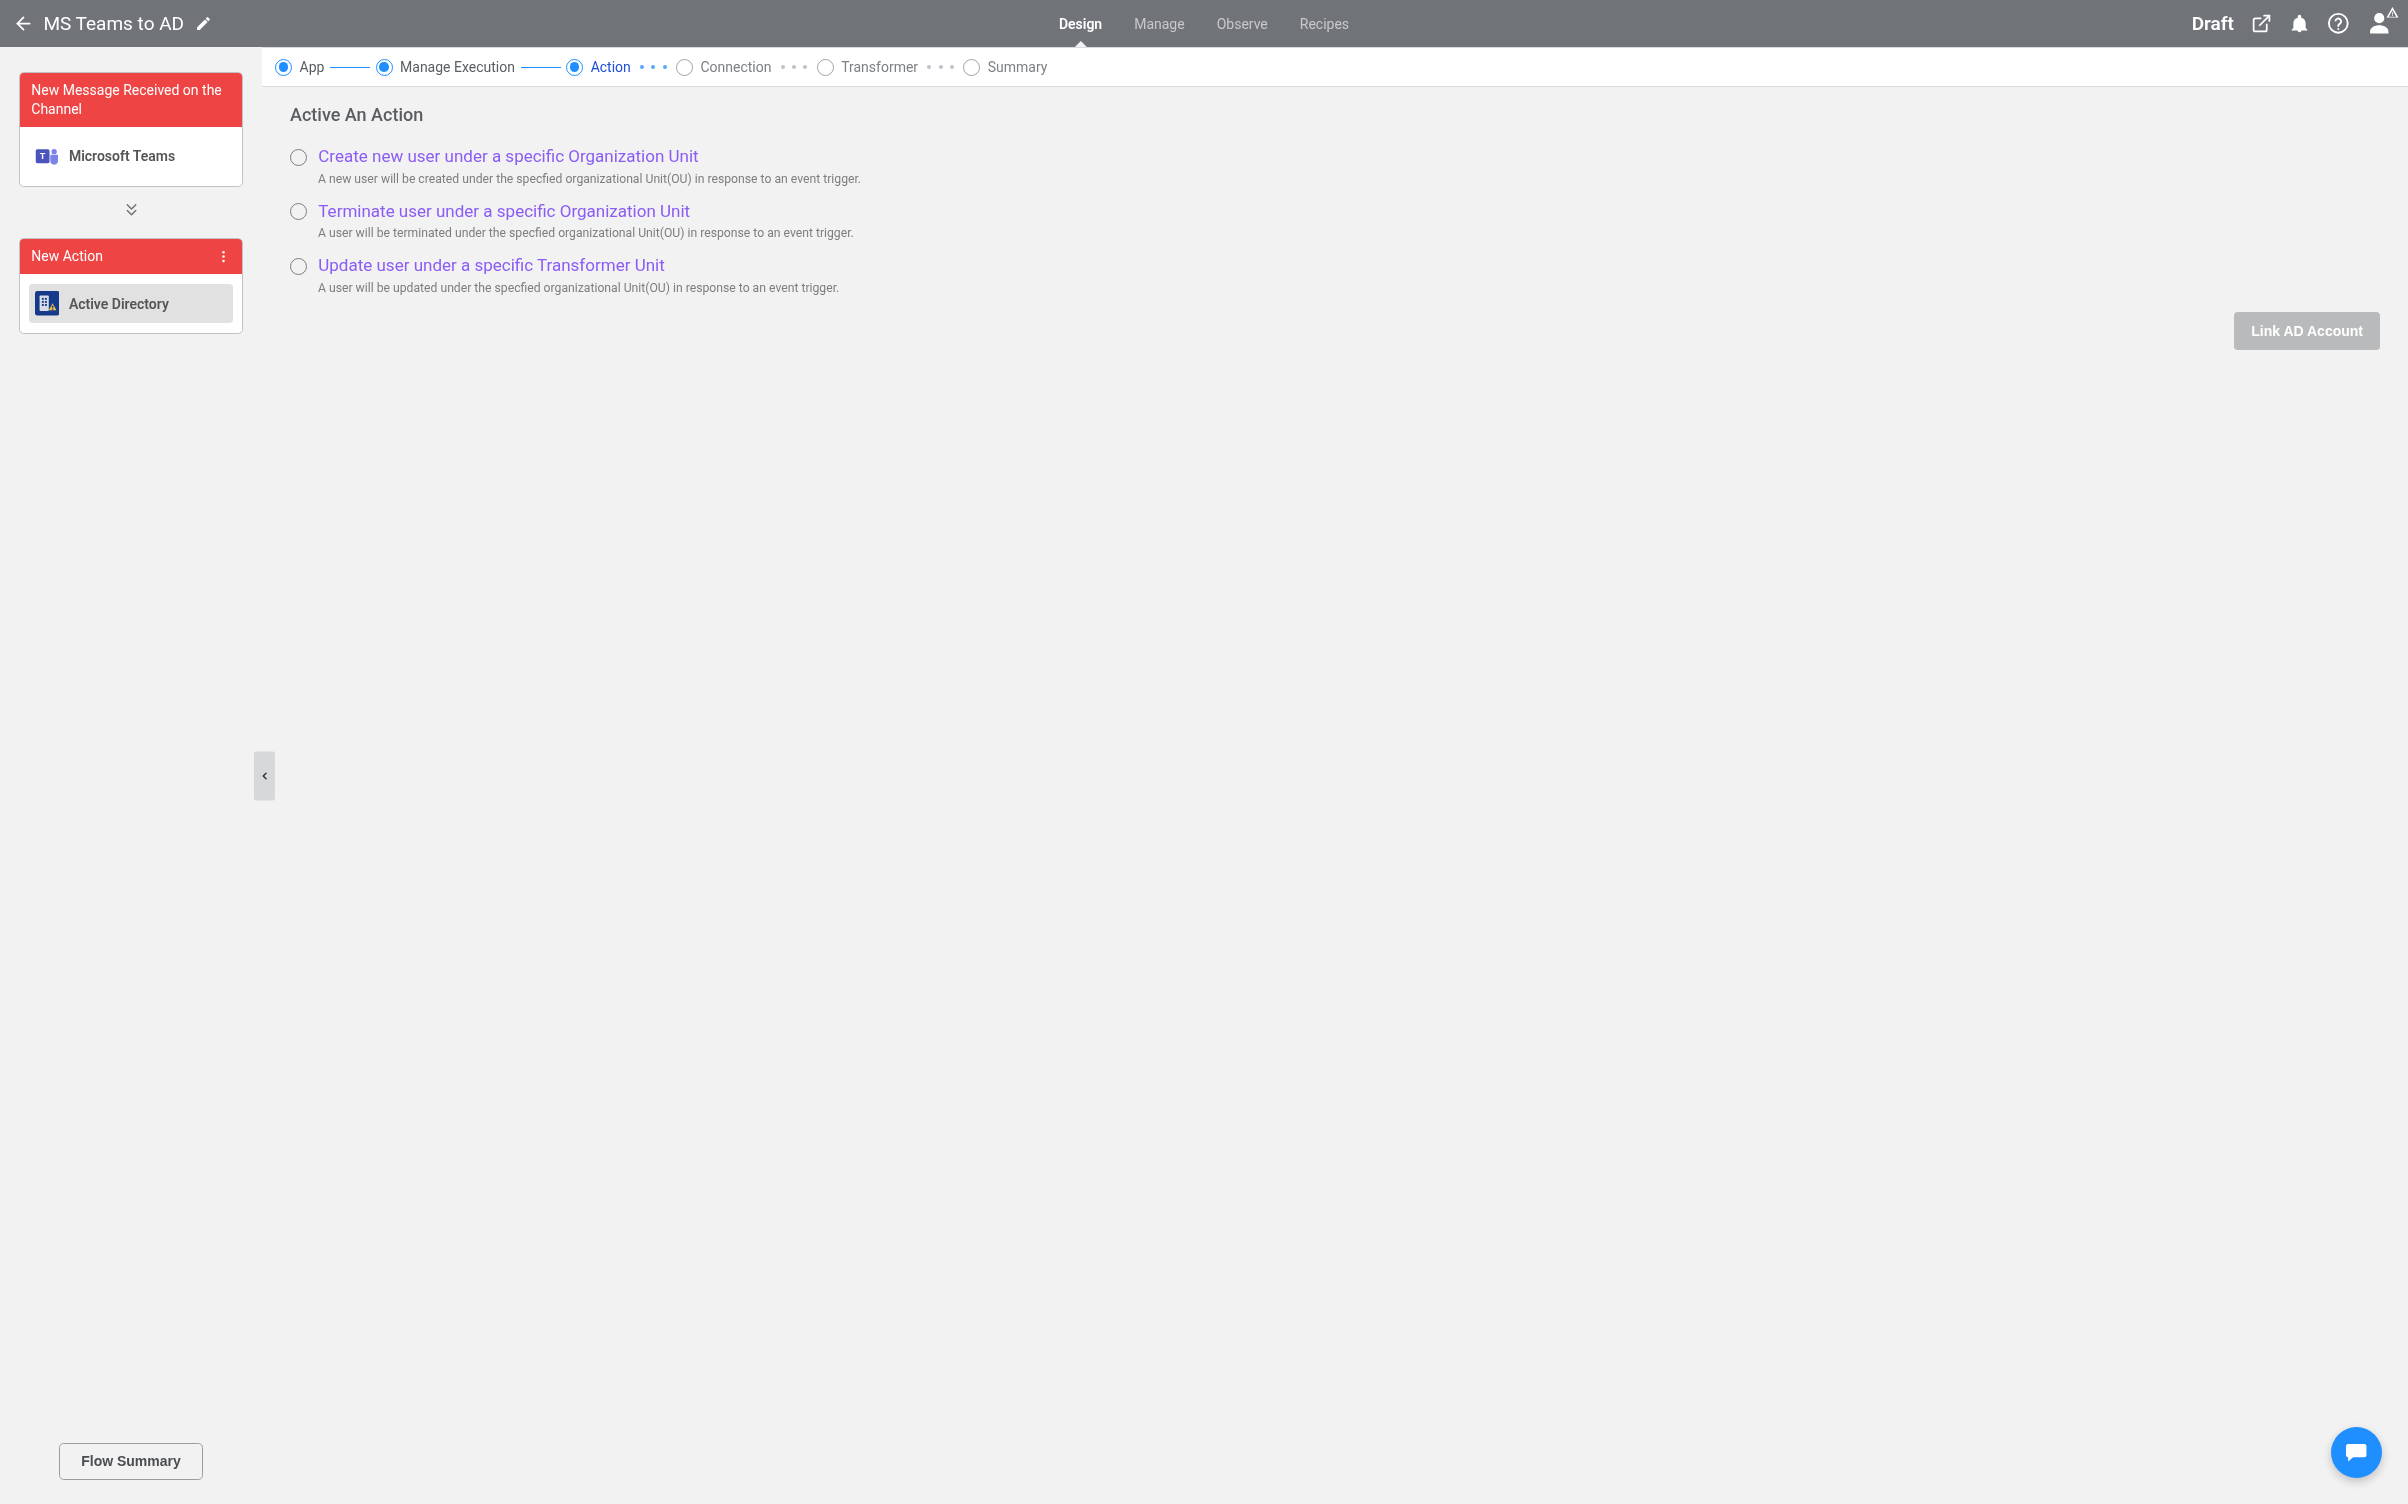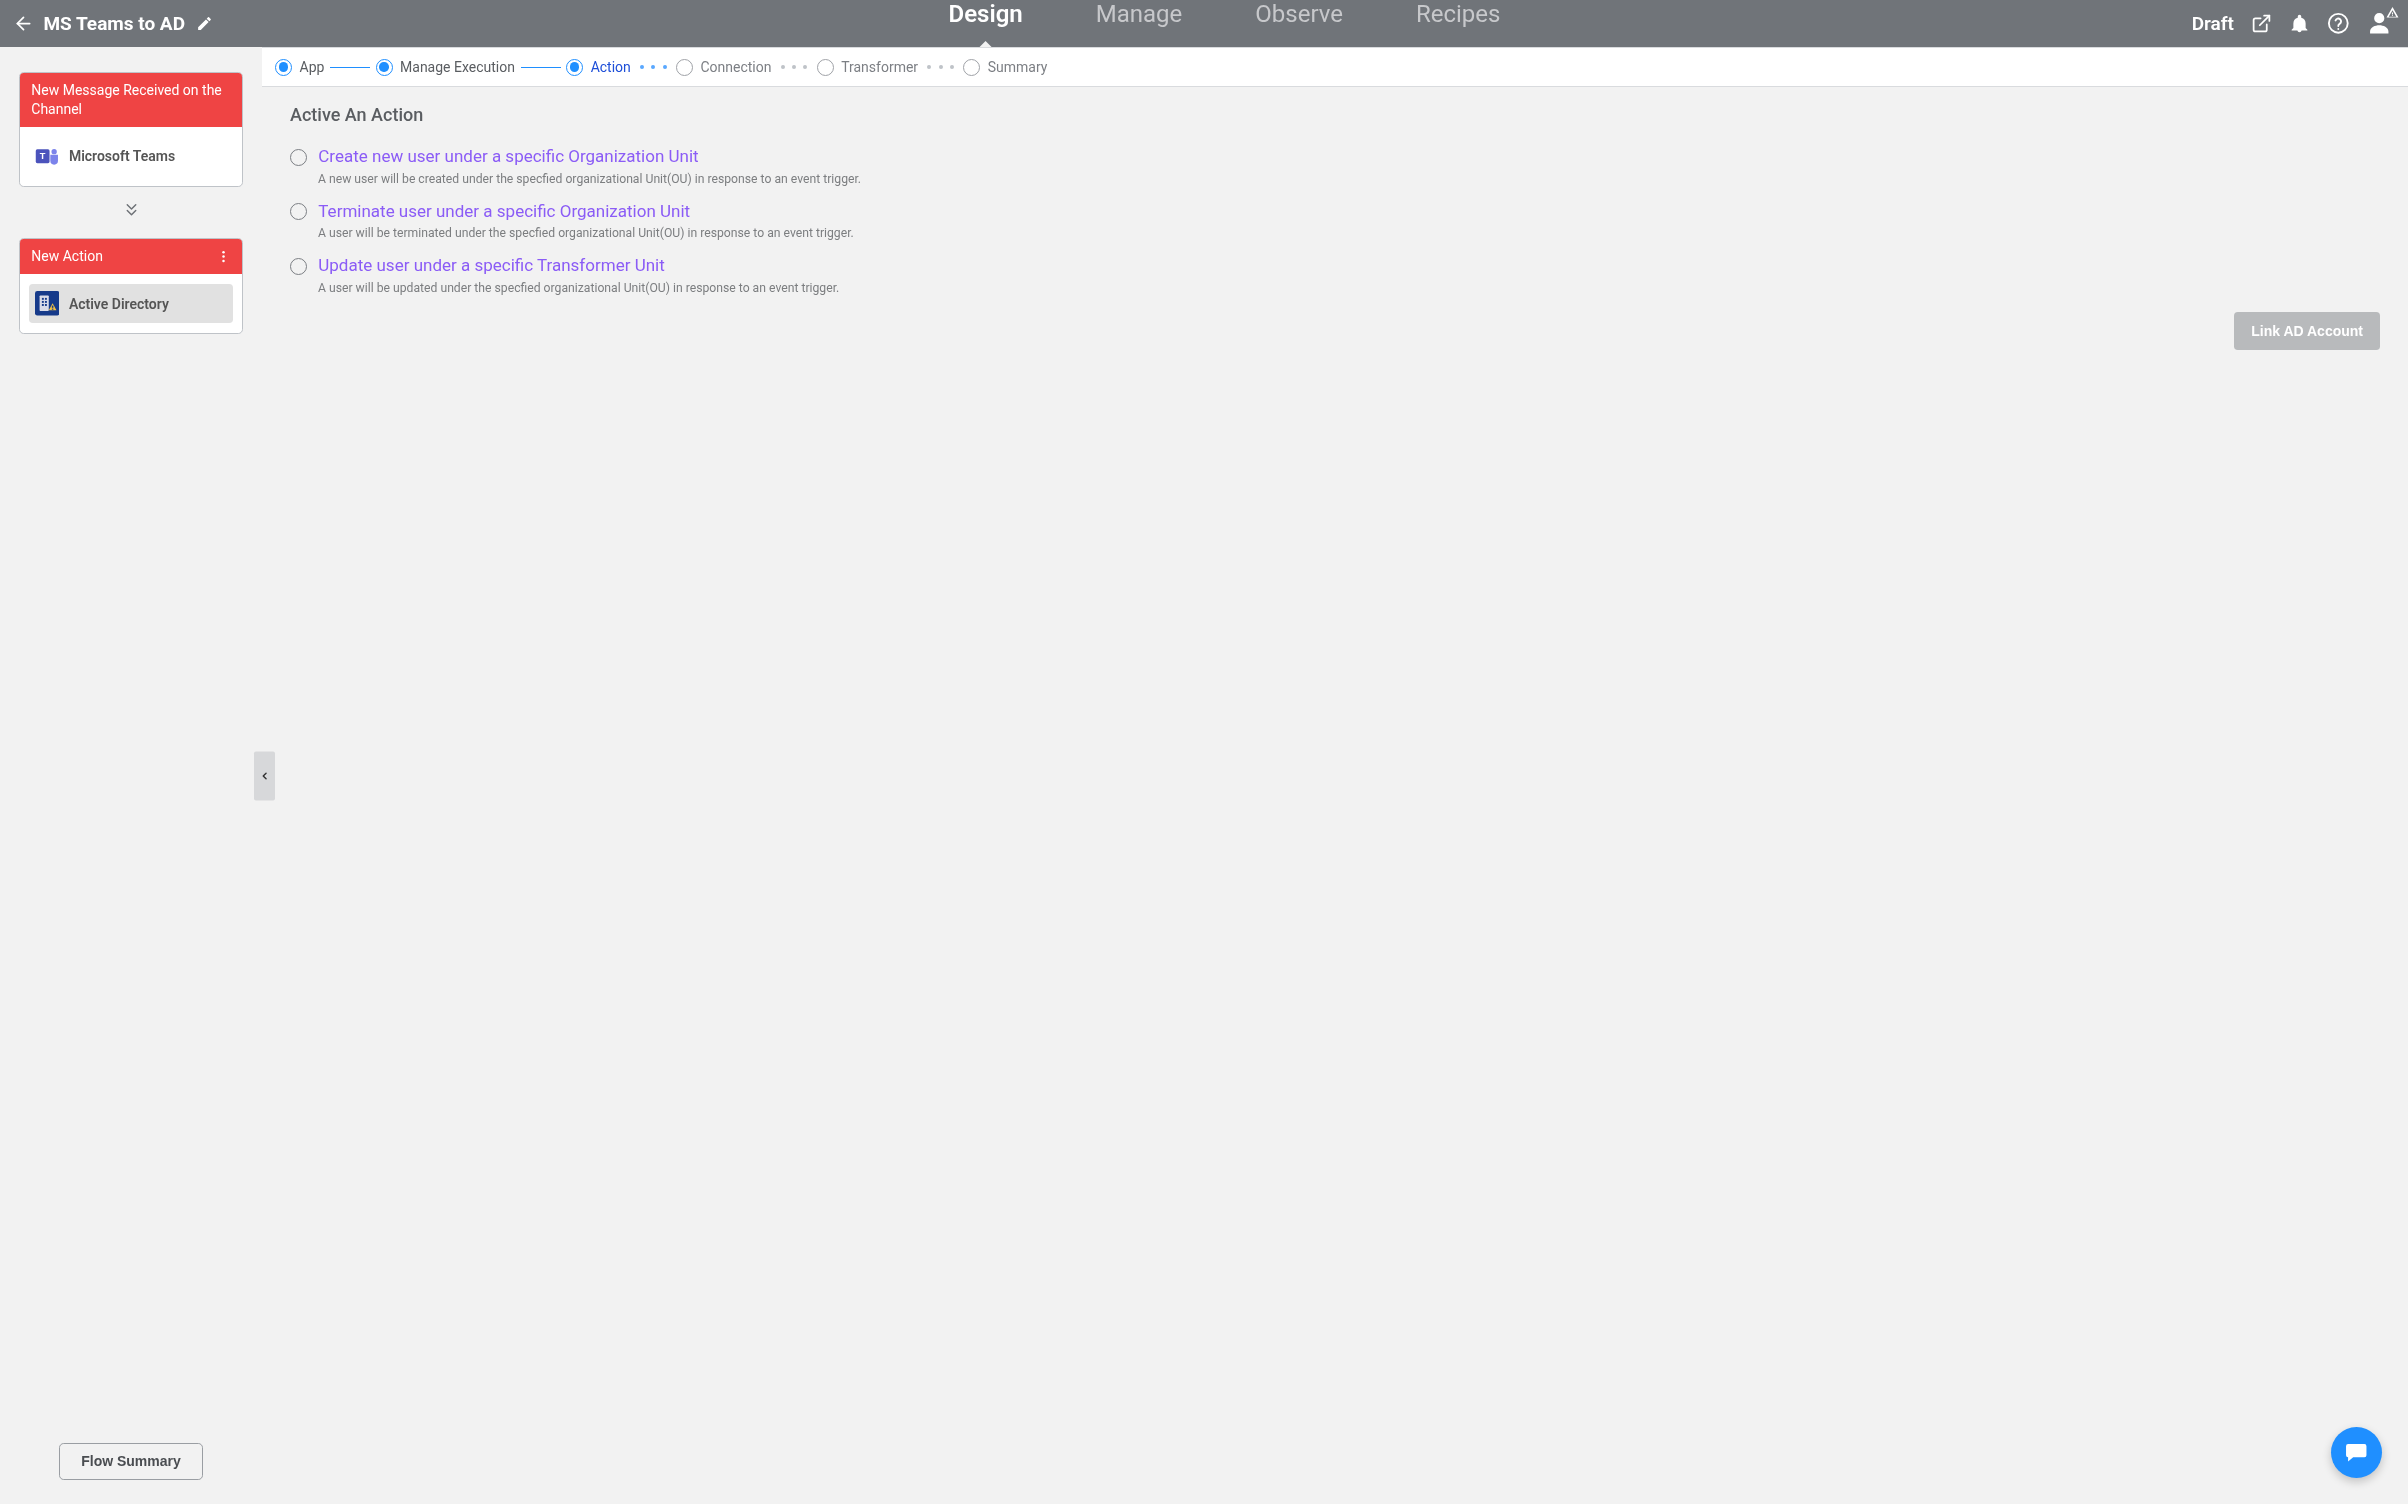--- a/index.html
+++ b/index.html
@@ -16,30 +16,30 @@
     background: #707479;
     height: 47px;
     display: flex;
     align-items: center;
     color: #fff;
     padding: 0 17px 0 13px;
     position: relative;
   }
   .top-left { display: flex; align-items: center; gap: 9.4px; min-width: 264px; }
   .back-btn { cursor: pointer; display:flex; align-items:center; }
-  .title-text { font-size: 19px; font-weight: 700; }
+  .title-text { font-size: 19px; font-weight: 400; }
   .edit-btn  { cursor:pointer; display:flex; align-items:center; margin-left:1.9px; }
 
   .top-tabs {
     position:absolute; left:50%; transform:translateX(-50%);
     display:flex; gap:32px; align-items:center; height:100%;
   }
   .top-tab {
-    font-size:24px; color:#c7c8cb; cursor:pointer; height:100%;
-    display:flex; position:relative;margin-left:41px;
+    font-size:14px; color:#c7c8cb; cursor:pointer; height:100%;
+    display:flex; align-items:center; position:relative;
   }
   .top-tab.active { color:#fff; font-weight:600; }
   .top-tab.active::after {
     content:""; position:absolute; bottom:0; left:50%; transform:translateX(-50%);
     width:0; height:0; border-left:6.6px solid transparent; border-right:6.6px solid transparent;
     border-bottom:6.6px solid #f2f2f2;
   }
 
   .top-right { margin-left:auto; display:flex; align-items:center; gap:17px;justify-content:center; }
   .draft-label{ font-size:19px; font-weight:600; }

